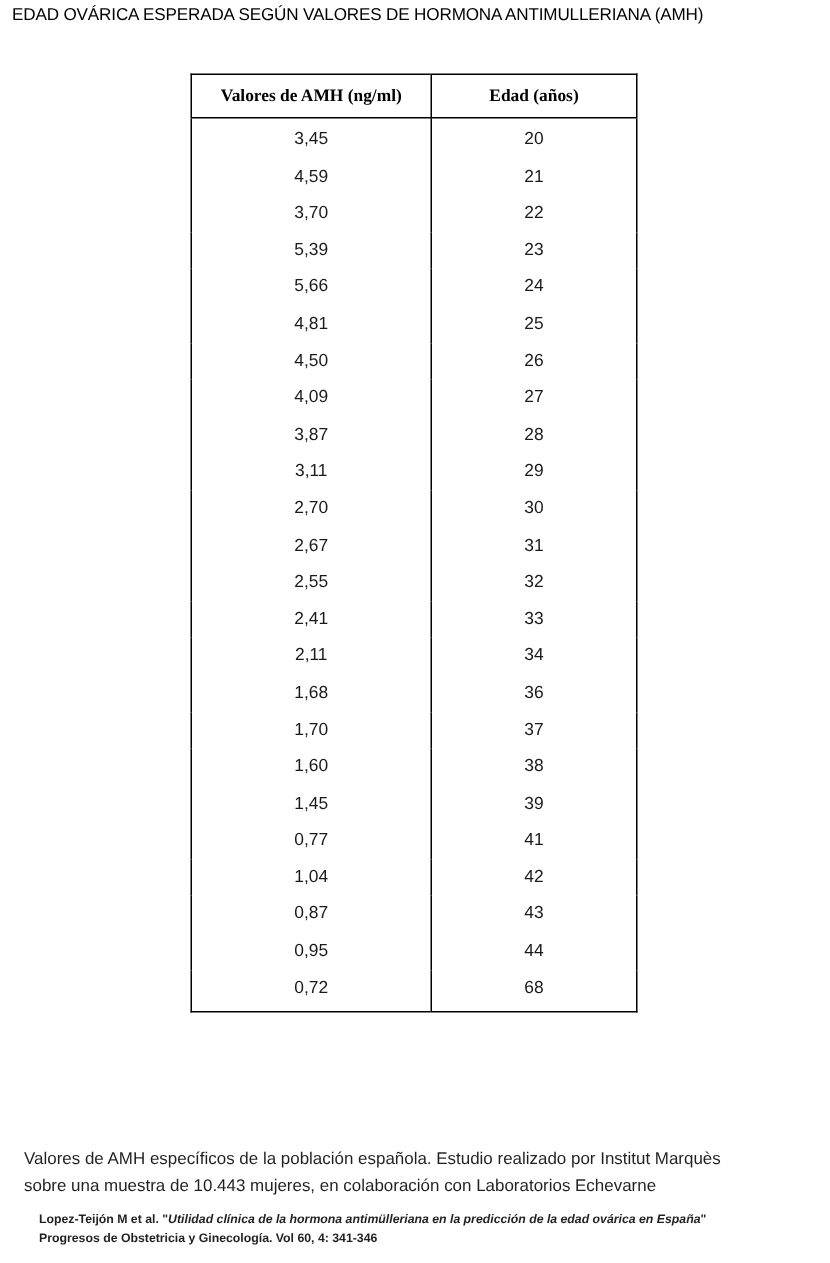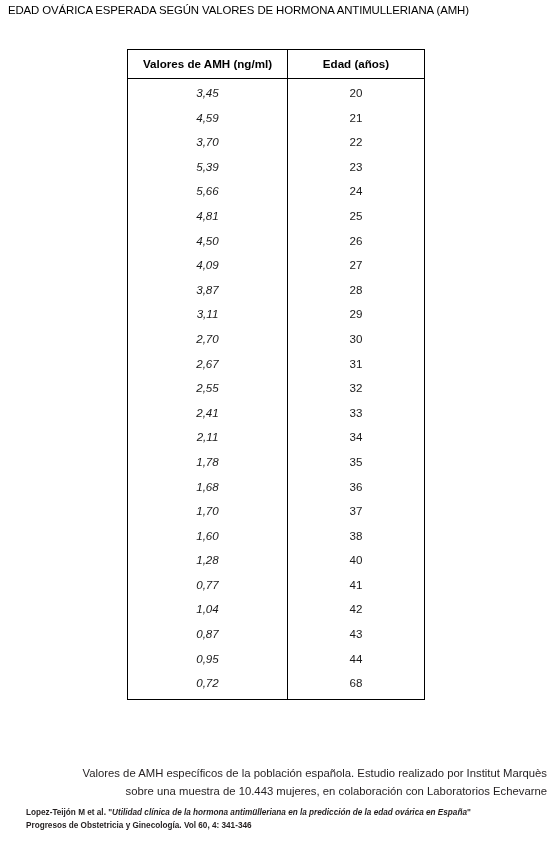--- a/index.html
+++ b/index.html
@@ -42,54 +42,53 @@
   .amh-table col.col-amh { width: 160px; }
   .amh-table col.col-age { width: 137px; }
 
   .amh-table th {
     font-size: 11.6px;
     font-weight: bold;
     color: #000000;
     text-align: center;
     padding: 7px 0 8px 0;
     border-bottom: 1.6px solid #000000;
+    font-family: Liberation Serif, serif;
   }
   .amh-table th.th-amh {
     border-right: 1.6px solid #000000;
   }
   .amh-table td {
     font-size: 11.6px;
     text-align: center;
     padding: 0;
     height: 24.6px;
     line-height: 24.6px;
     color: #1a1a1a;
     border: none;
   }
   .amh-table td.cell-amh {
     border-right: 1.6px solid #000000;
-    font-style: italic;
   }
   .amh-table tbody tr:first-child td {
     padding-top: 2px;
   }
   .amh-table tbody tr:last-child td {
     padding-bottom: 3px;
   }
 
   
   .footer-note {
     position: absolute;
-    left: 42px;
+    left: 16px;
     top: 765px;
     width: 505px;
     font-size: 11.3px;
     line-height: 17.5px;
     color: #231f20;
-    text-align: right;
   }
 
   
   .citation {
     position: absolute;
     left: 26px;
     top: 807px;
     width: 510px;
     font-size: 8.2px;
     font-weight: bold;
@@ -171,38 +170,34 @@
       </tr>
       <tr>
         <td class="cell-amh">2,41</td>
         <td class="cell-age">33</td>
       </tr>
       <tr>
         <td class="cell-amh">2,11</td>
         <td class="cell-age">34</td>
       </tr>
       <tr>
-        <td class="cell-amh">1,78</td>
-        <td class="cell-age">35</td>
-      </tr>
-      <tr>
         <td class="cell-amh">1,68</td>
         <td class="cell-age">36</td>
       </tr>
       <tr>
         <td class="cell-amh">1,70</td>
         <td class="cell-age">37</td>
       </tr>
       <tr>
         <td class="cell-amh">1,60</td>
         <td class="cell-age">38</td>
       </tr>
       <tr>
-        <td class="cell-amh">1,28</td>
-        <td class="cell-age">40</td>
+        <td class="cell-amh">1,45</td>
+        <td class="cell-age">39</td>
       </tr>
       <tr>
         <td class="cell-amh">0,77</td>
         <td class="cell-age">41</td>
       </tr>
       <tr>
         <td class="cell-amh">1,04</td>
         <td class="cell-age">42</td>
       </tr>
       <tr>

